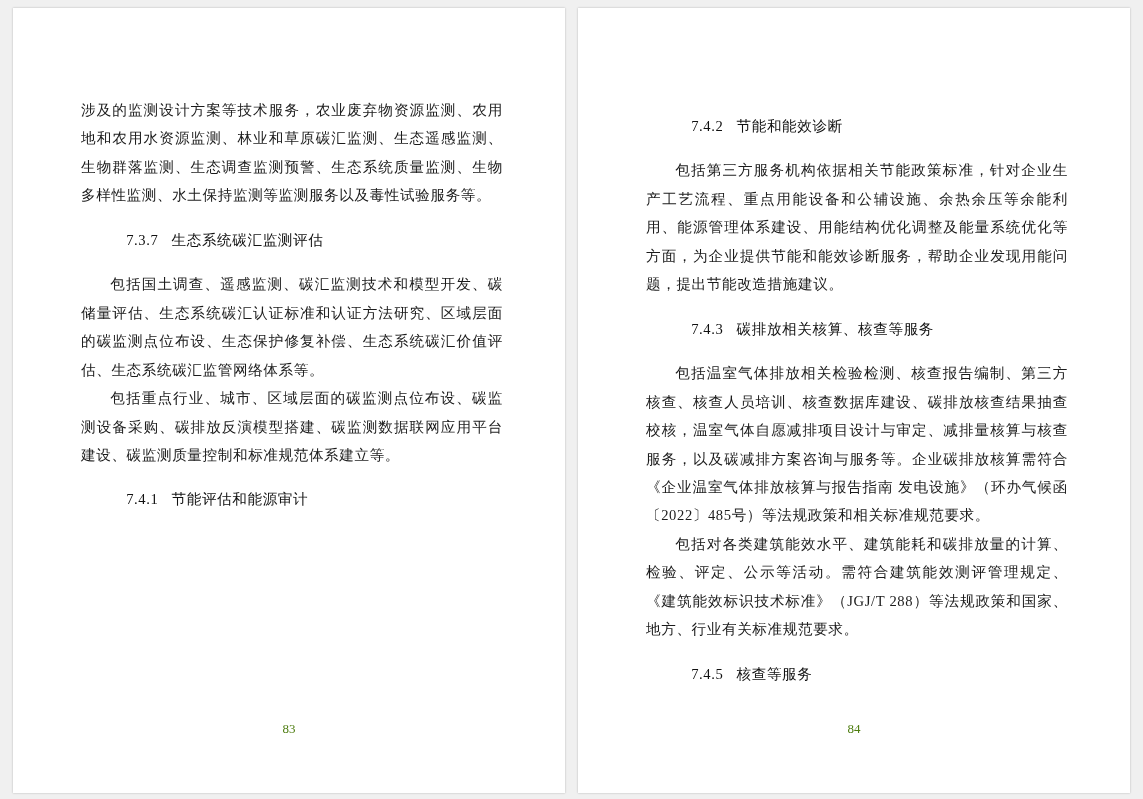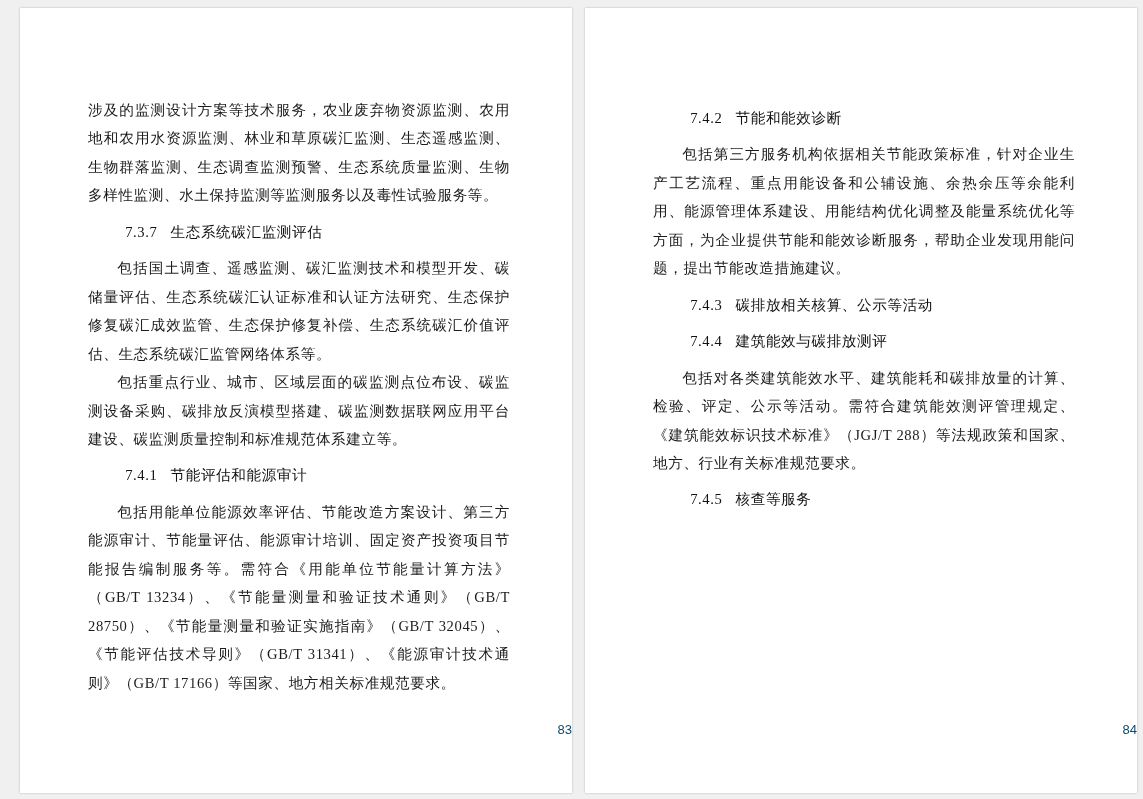--- a/index.html
+++ b/index.html
@@ -11,21 +11,21 @@
   #viewport {
     width: 1143px;
     height: 799px;
     position: relative;
     background: #f0f0f0;
     overflow: hidden;
   }
   .spread {
     display: flex;
     gap: 13px;
-    padding: 8px 6px 0 20px;
+    padding: 8px 6px 0 13px;
     box-sizing: border-box;
   }
   .page {
     width: 552px;
     height: 785px;
     background: #ffffff;
     box-shadow: 0 0 2px rgba(0,0,0,0.25);
     box-sizing: border-box;
     position: relative;
     overflow: hidden;
@@ -48,69 +48,68 @@
     text-indent: 2em;
   }
   .para-noindent {
     text-indent: 0;
   }
   .heading {
     font-size: 14.6px;
     line-height: 1.95;
     color: #111;
     letter-spacing: 0.6px;
-    margin: 8px;
+    margin: 16px;
   }
   .heading .num {
     margin-right: 0.9em;
   }
   .h-l2 {
     text-indent: 1em;
   }
   .h-l3 {
     text-indent: 2em;
   }
   .folio {
     position: absolute;
     bottom: 56px;
     left: 0;
     width: 100%;
-    text-align: right;
+    text-align: center;
     font-size: 13px;
-    color: #0c4a6e;
-    font-family: Liberation Sans, sans-serif;
+    color: #4d7c0f;
+    font-family: Liberation Serif, serif;
   }
 </style>
 </head>
 <body>
 
 <div id="viewport">
   <div class="spread">
 
     <div class="page">
       <div class="page-inner">
         <div>
             <p class="blk para-noindent">涉及的监测设计方案等技术服务，农业废弃物资源监测、农用地和农用水资源监测、林业和草原碳汇监测、生态遥感监测、生物群落监测、生态调查监测预警、生态系统质量监测、生物多样性监测、水土保持监测等监测服务以及毒性试验服务等。</p>
             <div class="heading h-l3"><span class="num">7.3.7</span><span>生态系统碳汇监测评估</span></div>
-            <p class="blk para">包括国土调查、遥感监测、碳汇监测技术和模型开发、碳储量评估、生态系统碳汇认证标准和认证方法研究、生态保护修复碳汇成效监管、生态保护修复补偿、生态系统碳汇价值评估、生态系统碳汇监管网络体系等。</p>
+            <p class="blk para">包括国土调查、遥感监测、碳汇监测技术和模型开发、碳储量评估、生态系统碳汇认证标准和认证方法研究、区域层面的碳监测点位布设、生态保护修复补偿、生态系统碳汇价值评估、生态系统碳汇监管网络体系等。</p>
             <p class="blk para">包括重点行业、城市、区域层面的碳监测点位布设、碳监测设备采购、碳排放反演模型搭建、碳监测数据联网应用平台建设、碳监测质量控制和标准规范体系建立等。</p>
             <div class="heading h-l3"><span class="num">7.4.1</span><span>节能评估和能源审计</span></div>
-            <p class="blk para">包括用能单位能源效率评估、节能改造方案设计、第三方能源审计、节能量评估、能源审计培训、固定资产投资项目节能报告编制服务等。需符合《用能单位节能量计算方法》（GB/T 13234）、《节能量测量和验证技术通则》（GB/T 28750）、《节能量测量和验证实施指南》（GB/T 32045）、《节能评估技术导则》（GB/T 31341）、《能源审计技术通则》（GB/T 17166）等国家、地方相关标准规范要求。</p>
           </div>
       </div>
       <div class="folio">83</div>
     </div>
 
     <div class="page">
       <div class="page-inner">
         <div>
             <div class="heading h-l3"><span class="num">7.4.2</span><span>节能和能效诊断</span></div>
             <p class="blk para">包括第三方服务机构依据相关节能政策标准，针对企业生产工艺流程、重点用能设备和公辅设施、余热余压等余能利用、能源管理体系建设、用能结构优化调整及能量系统优化等方面，为企业提供节能和能效诊断服务，帮助企业发现用能问题，提出节能改造措施建议。</p>
-            <div class="heading h-l3"><span class="num">7.4.3</span><span>碳排放相关核算、公示等活动</span></div>
-            <div class="heading h-l3"><span class="num">7.4.4</span><span>建筑能效与碳排放测评</span></div>
+            <div class="heading h-l3"><span class="num">7.4.3</span><span>碳排放相关核算、核查等服务</span></div>
+            <p class="blk para">包括温室气体排放相关检验检测、核查报告编制、第三方核查、核查人员培训、核查数据库建设、碳排放核查结果抽查校核，温室气体自愿减排项目设计与审定、减排量核算与核查服务，以及碳减排方案咨询与服务等。企业碳排放核算需符合《企业温室气体排放核算与报告指南 发电设施》（环办气候函〔2022〕485号）等法规政策和相关标准规范要求。</p>
             <p class="blk para">包括对各类建筑能效水平、建筑能耗和碳排放量的计算、检验、评定、公示等活动。需符合建筑能效测评管理规定、《建筑能效标识技术标准》（JGJ/T 288）等法规政策和国家、地方、行业有关标准规范要求。</p>
             <div class="heading h-l3"><span class="num">7.4.5</span><span>核查等服务</span></div>
           </div>
       </div>
       <div class="folio">84</div>
     </div>
 
   </div>
 </div>
 

